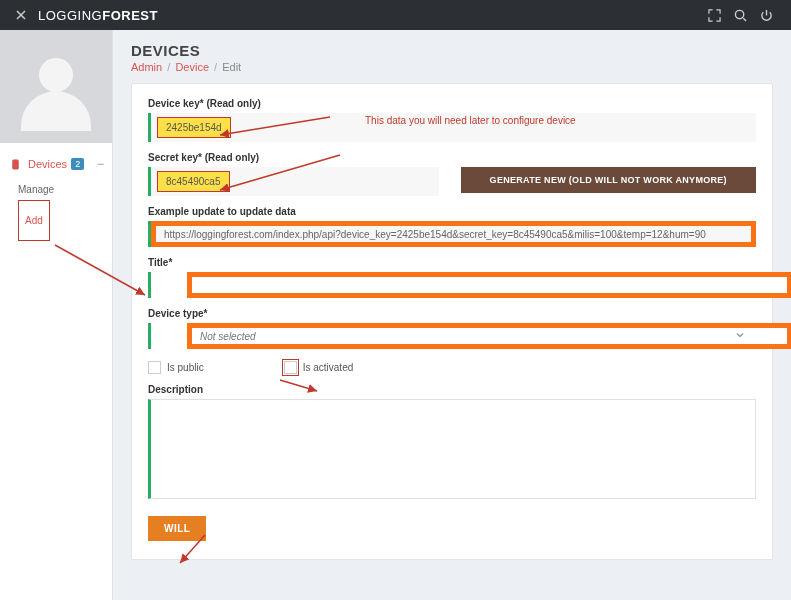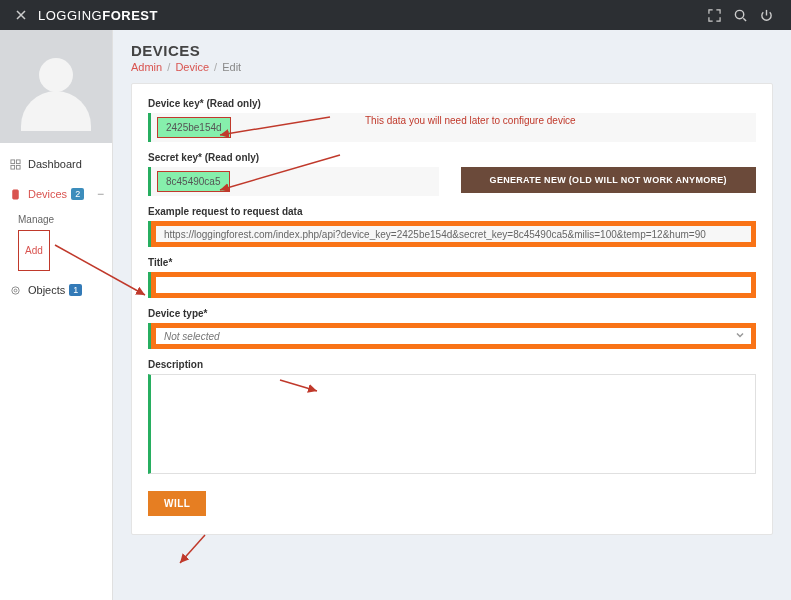--- a/index.html
+++ b/index.html
@@ -36,23 +36,23 @@
 .breadcrumb { font-size: 11px; margin-top: 2px; }
 .breadcrumb a { color: #d9534f; text-decoration: none; }
 .breadcrumb .sep { color: #aaa; margin: 0 2px; }
 .breadcrumb .cur { color: #888; }
 
 .card { background: #fff; border: 1px solid #e4e4e4; border-radius: 2px; padding: 14px 16px 18px 16px; }
 .flabel { font-size: 10px; font-weight: 700; color: #333; margin-bottom: 4px; margin-top: 10px; }
 .flabel:first-child { margin-top: 0; }
 .igroup { border-left: 3px solid #27ae60; }
 .input { width: 100%; border: 5px solid #f97316; background: #f7f7f7; padding: 6px 8px; font-size: 10px; color: #666; height: 26px; }
-.input.white { background: #fff; }
+.input.white { background: #fff; margin-left: 36px; }
 .input.tall { height: 26px; }
-.readonly-val { display: inline-block; border: 1.5px solid #c0392b; padding: 4px 8px; font-size: 10px; color: #555; background: #86efac; }
+.readonly-val { display: inline-block; border: 1.5px solid #c0392b; padding: 4px 8px; font-size: 10px; color: #555; background: #fde047; }
 .row-split { display: flex; gap: 22px; align-items: stretch; }
 .row-split .col { flex: 1; }
 .btn-brown { background: #6b4a3a; color: #fff; border: none; font-size: 9px; font-weight: 700; letter-spacing: 0.3px; padding: 0 10px; cursor: pointer; height: 26px; display: flex; align-items: center; justify-content: center; }
 .select-wrap { position: relative; }
 .select-wrap .chev { position: absolute; right: 10px; top: 50%; transform: translateY(-50%); color: #999; pointer-events: none; }
 .checks { display: flex; gap: 80px; margin-top: 12px; align-items: center; }
 .chk { display: flex; align-items: center; gap: 6px; font-size: 10px; color: #555; }
 .chk .box { width: 13px; height: 13px; border: 1px solid #ccc; background: #fff; cursor: pointer; }
 .chk.boxed .box { outline: 1.5px solid #c0392b; outline-offset: 1px; }
 .textarea { width: 100%; border: 1px solid #e0e0e0; background: #fff; height: 100px; resize: none; padding: 6px; font-size: 10px; border-left: 3px solid #27ae60; }
@@ -91,56 +91,35 @@
   </div>
 </div>
 
 <div class="layout">
   <div class="sidebar">
     <div class="avatar-box" style="position:relative;overflow:hidden;">
       <div class="avatar-body"></div>
       <div class="avatar-head"></div>
     </div>
     <div class="nav">
-      <div class="nav-item">
-        <span class="nicon">
-            <svg width="11" height="11" viewBox="0 0 12 12" fill="none" stroke="#888" stroke-width="1">
-              <rect x="1" y="1" width="4" height="4"></rect>
-              <rect x="7" y="1" width="4" height="4"></rect>
-              <rect x="1" y="7" width="4" height="4"></rect>
-              <rect x="7" y="7" width="4" height="4"></rect>
-            </svg>
-          </span>
-        <span>Dashboard</span>
-      </div>
       <div class="nav-item active">
         <span class="nicon">
             <svg width="11" height="11" viewBox="0 0 12 12" fill="none" stroke="#d9534f" stroke-width="1">
               <rect x="3" y="1" width="6" height="10" rx="1"></rect>
               <circle cx="6" cy="9" r="0.7" fill="#d9534f"></circle>
             </svg>
           </span>
         <span>Devices</span>
         <span class="badge">2</span>
         <span class="plus">−</span>
       </div>
       <div class="nav-sub">
         <div class="sub-item">Manage</div>
         <div class="sub-item boxed">Add</div>
       </div>
-      <div class="nav-item">
-        <span class="nicon">
-            <svg width="11" height="11" viewBox="0 0 12 12" fill="none" stroke="#888" stroke-width="1">
-              <circle cx="6" cy="6" r="4"></circle>
-              <circle cx="6" cy="6" r="1.5"></circle>
-            </svg>
-          </span>
-        <span>Objects</span>
-        <span class="badge blue2">1</span>
-      </div>
     </div>
   </div>
 
   <div class="main">
     <div class="page-head">
       <div class="page-title">DEVICES</div>
       <div class="breadcrumb">
         <a href="#">Admin</a>
         <span class="sep">/</span>
         <a href="#">Device</a>
@@ -156,34 +135,44 @@
       </div>
 
       <div class="flabel">Secret key* (Read only)</div>
       <div class="row-split">
         <div class="col igroup" style="background:#f7f7f7;padding:4px 6px;">
           <span class="readonly-val">8c45490ca5</span>
         </div>
         <button class="btn-brown col">GENERATE NEW (OLD WILL NOT WORK ANYMORE)</button>
       </div>
 
-      <div class="flabel">Example request to request data</div>
+      <div class="flabel">Example update to update data</div>
       <div class="igroup"><input class="input" readonly="" value="https://loggingforest.com/index.php/api?device_key=2425be154d&amp;secret_key=8c45490ca5&amp;milis=100&amp;temp=12&amp;hum=90" style=""></div>
 
       <div class="flabel">Title*</div>
       <div class="igroup"><input class="input white tall" value="" style=""></div>
 
       <div class="flabel">Device type*</div>
       <div class="igroup select-wrap">
         <input class="input white" readonly="" style="font-style: italic; color: rgb(170, 170, 170);" placeholder="Not selected">
         <span class="chev"><svg width="12" height="12" viewBox="0 0 12 12" fill="none" stroke="#999" stroke-width="1.5">
               <path d="M3 5l3 3 3-3"></path>
             </svg></span>
       </div>
 
+      <div class="checks">
+        <label class="chk">
+          <span class="box"></span>
+          <span>Is public</span>
+        </label>
+        <label class="chk boxed">
+          <span class="box"></span>
+          <span>Is activated</span>
+        </label>
+      </div>
 
       <div class="flabel">Description</div>
       <textarea class="textarea" style=""></textarea>
 
       <button class="btn-save">WILL</button>
     </div>
   </div>
 </div>
 
 <div class="annot" style="left:365px;top:115px;">This data you will need later to configure device</div>

